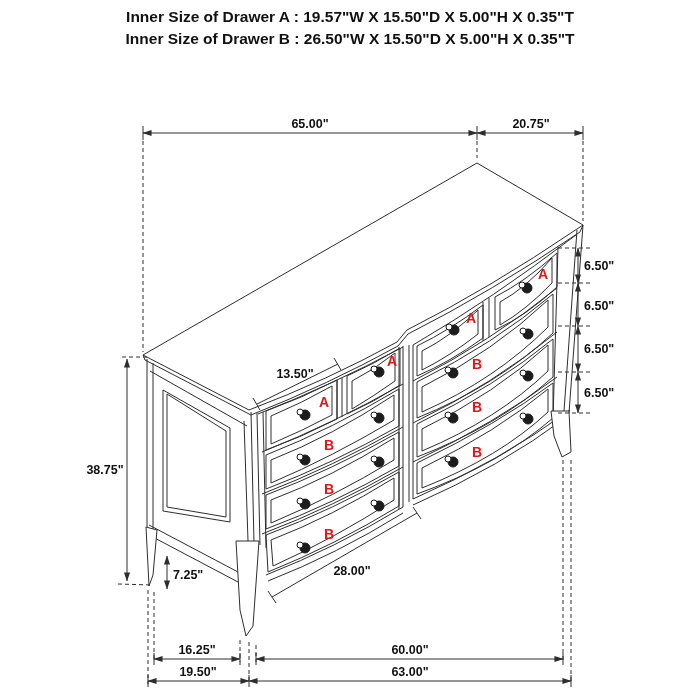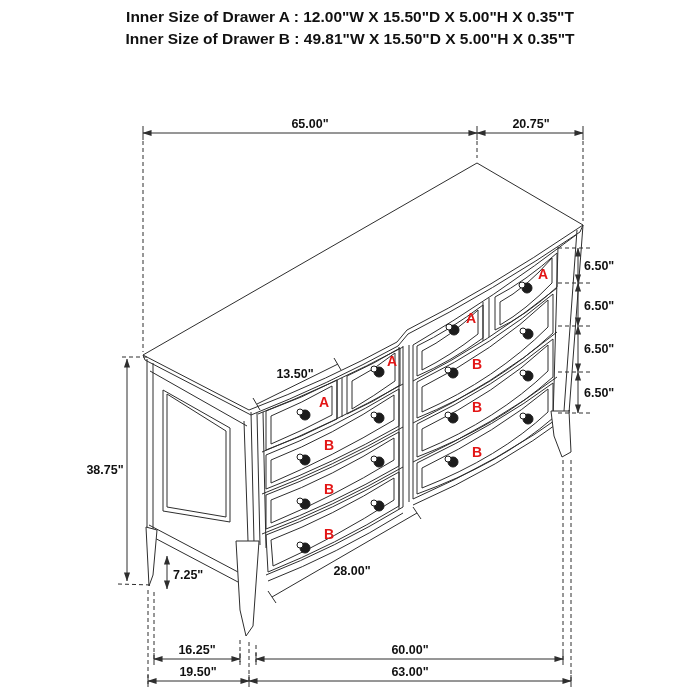--- a/index.html
+++ b/index.html
@@ -15,22 +15,22 @@
   .dimtxt{font-family:"Liberation Sans",sans-serif;font-size:12.5px;font-weight:bold;fill:#111;}
   .redtxt{font-family:"Liberation Sans",sans-serif;font-size:14px;font-weight:bold;fill:#e31515;}
   .knob-big{fill:#1c1c1c;stroke:#1c1c1c;}
   .knob-sm{fill:#ffffff;stroke:#1c1c1c;stroke-width:1;}
 </style>
 </head>
 <body>
 
 <div id="canvas">
   <div id="header">
-    <div>Inner Size of Drawer A : 12.00"W X 15.50"D X 5.00"H X 0.35"T</div>
-    <div>Inner Size of Drawer B : 49.81"W X 15.50"D X 5.00"H X 0.35"T</div>
+    <div>Inner Size of Drawer A : 19.57"W X 15.50"D X 5.00"H X 0.35"T</div>
+    <div>Inner Size of Drawer B : 26.50"W X 15.50"D X 5.00"H X 0.35"T</div>
   </div>
 
   <svg id="drawing" width="700" height="700" viewBox="0 0 700 700">
     <defs>
       <marker id="arr" viewBox="0 0 10 10" refX="9.5" refY="5" markerWidth="9" markerHeight="9" orient="auto-start-reverse">
         <path d="M0,1.6 L10,5 L0,8.4 Z" fill="#2e2e2e"></path>
       </marker>
     </defs>
 
     <g>

